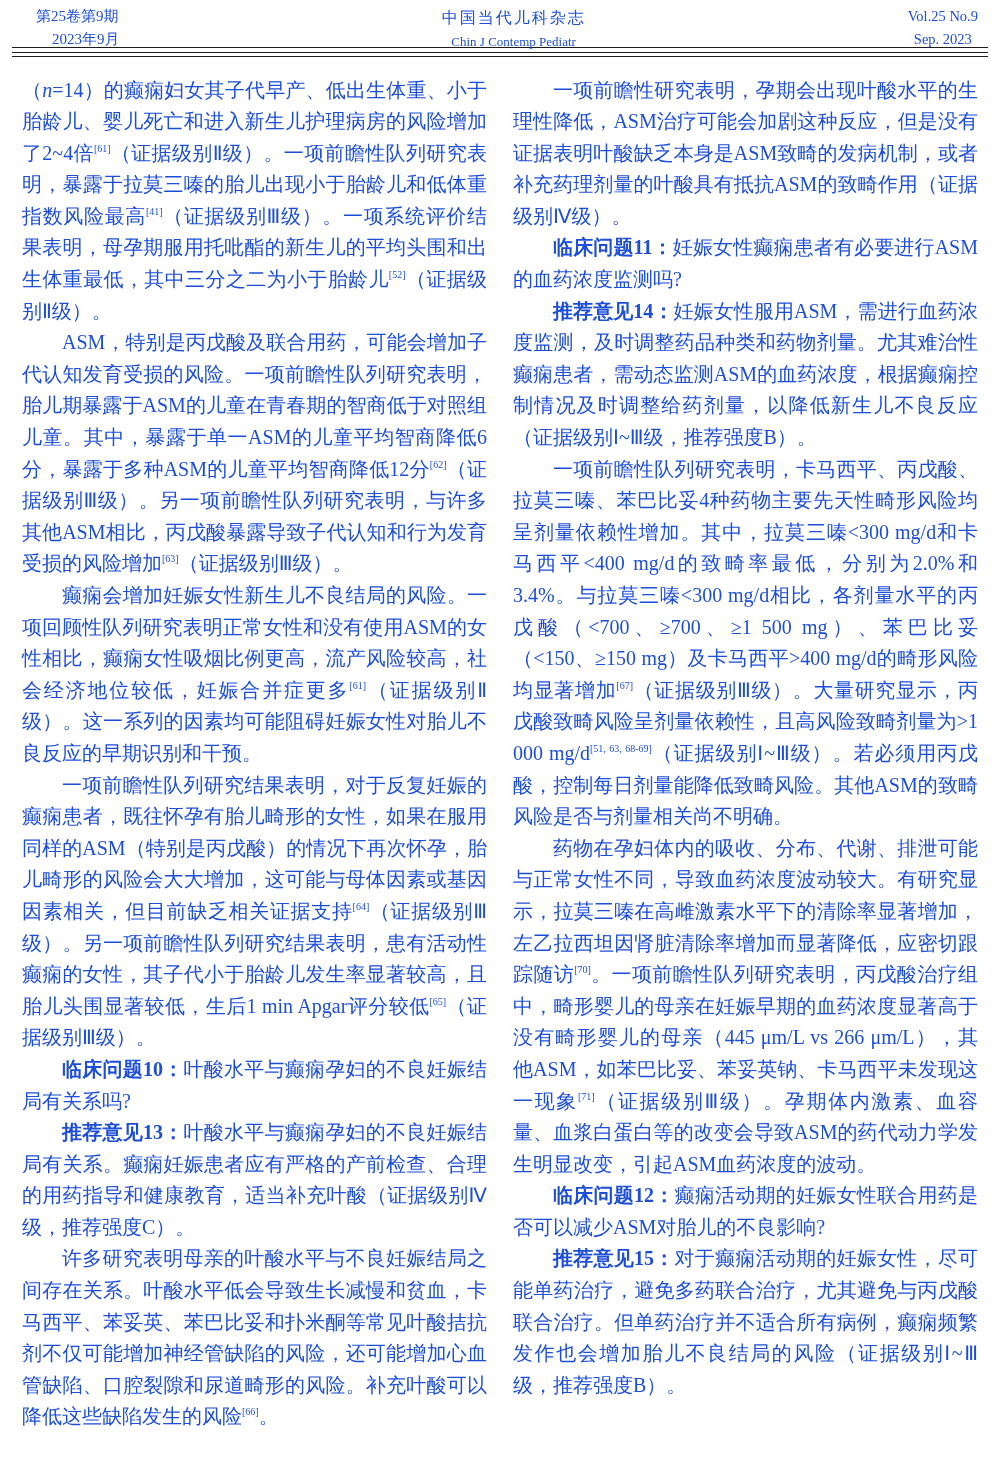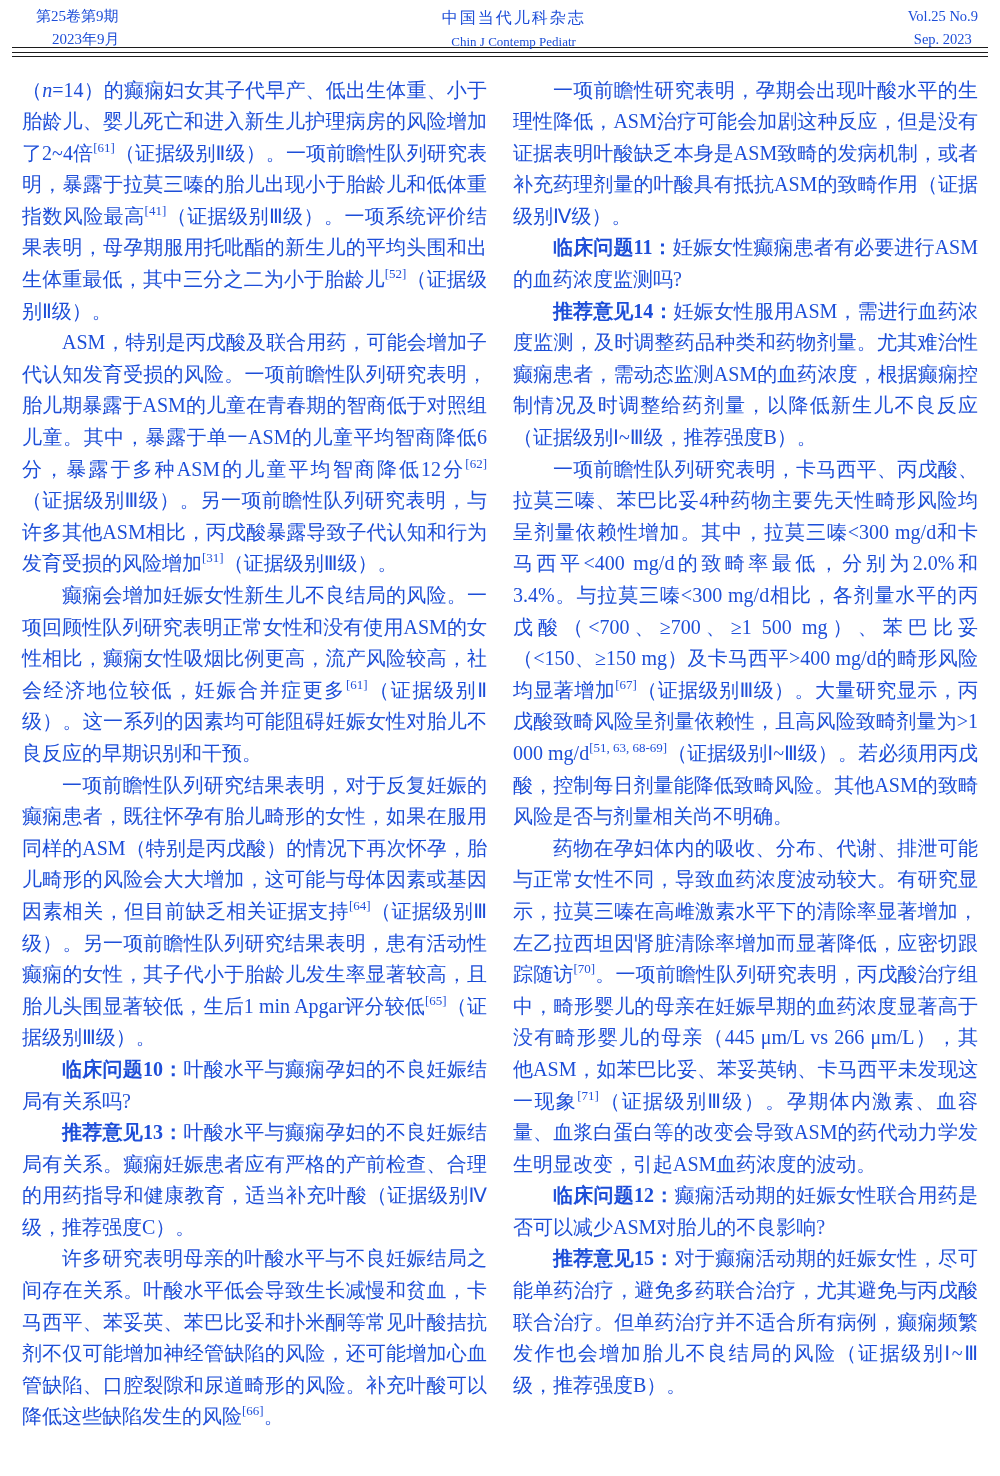--- a/index.html
+++ b/index.html
@@ -43,21 +43,21 @@
     margin: 0;
     font-size: 20px;
     line-height: 31.6px;
     text-align: justify;
     text-justify: inter-ideograph;
   }
   .col p.indent { text-indent: 2em; }
   .b { font-weight: bold; }
   .i { font-style: italic; }
   sup.ref {
-    font-size: 13px;
+    font-size: 10px;
     line-height: 0;
     vertical-align: super;
     letter-spacing: 0;
   }
 </style>
 </head>
 <body>
 
 <div class="page">
 
@@ -75,21 +75,21 @@
       <div class="l2">Sep. 2023</div>
     </div>
   </div>
 
   <div class="rule-thin"></div>
   <div class="rule-double"></div>
 
   <div class="columns">
     <div class="col" id="col-left">
         <p><span>（</span><span class="i">n</span><span>=14）的癫痫妇女其子代早产、低出生体重、小于胎龄儿、婴儿死亡和进入新生儿护理病房的风险增加了2~4倍</span><sup class="ref">[61]</sup><span>（证据级别Ⅱ级）。一项前瞻性队列研究表明，暴露于拉莫三嗪的胎儿出现小于胎龄儿和低体重指数风险最高</span><sup class="ref">[41]</sup><span>（证据级别Ⅲ级）。一项系统评价结果表明，母孕期服用托吡酯的新生儿的平均头围和出生体重最低，其中三分之二为小于胎龄儿</span><sup class="ref">[52]</sup><span>（证据级别Ⅱ级）。</span></p>
-        <p class="indent"><span>ASM，特别是丙戊酸及联合用药，可能会增加子代认知发育受损的风险。一项前瞻性队列研究表明，胎儿期暴露于ASM的儿童在青春期的智商低于对照组儿童。其中，暴露于单一ASM的儿童平均智商降低6分，暴露于多种ASM的儿童平均智商降低12分</span><sup class="ref">[62]</sup><span>（证据级别Ⅲ级）。另一项前瞻性队列研究表明，与许多其他ASM相比，丙戊酸暴露导致子代认知和行为发育受损的风险增加</span><sup class="ref">[31]</sup><span>（证据级别Ⅲ级）。</span></p>
+        <p class="indent"><span>ASM，特别是丙戊酸及联合用药，可能会增加子代认知发育受损的风险。一项前瞻性队列研究表明，胎儿期暴露于ASM的儿童在青春期的智商低于对照组儿童。其中，暴露于单一ASM的儿童平均智商降低6分，暴露于多种ASM的儿童平均智商降低12分</span><sup class="ref">[62]</sup><span>（证据级别Ⅲ级）。另一项前瞻性队列研究表明，与许多其他ASM相比，丙戊酸暴露导致子代认知和行为发育受损的风险增加</span><sup class="ref">[63]</sup><span>（证据级别Ⅲ级）。</span></p>
         <p class="indent"><span>癫痫会增加妊娠女性新生儿不良结局的风险。一项回顾性队列研究表明正常女性和没有使用ASM的女性相比，癫痫女性吸烟比例更高，流产风险较高，社会经济地位较低，妊娠合并症更多</span><sup class="ref">[61]</sup><span>（证据级别Ⅱ级）。这一系列的因素均可能阻碍妊娠女性对胎儿不良反应的早期识别和干预。</span></p>
         <p class="indent"><span>一项前瞻性队列研究结果表明，对于反复妊娠的癫痫患者，既往怀孕有胎儿畸形的女性，如果在服用同样的ASM（特别是丙戊酸）的情况下再次怀孕，胎儿畸形的风险会大大增加，这可能与母体因素或基因因素相关，但目前缺乏相关证据支持</span><sup class="ref">[64]</sup><span>（证据级别Ⅲ级）。另一项前瞻性队列研究结果表明，患有活动性癫痫的女性，其子代小于胎龄儿发生率显著较高，且胎儿头围显著较低，生后1 min Apgar评分较低</span><sup class="ref">[65]</sup><span>（证据级别Ⅲ级）。</span></p>
         <p class="indent"><span class="b">临床问题10：</span><span>叶酸水平与癫痫孕妇的不良妊娠结局有关系吗?</span></p>
         <p class="indent"><span class="b">推荐意见13：</span><span>叶酸水平与癫痫孕妇的不良妊娠结局有关系。癫痫妊娠患者应有严格的产前检查、合理的用药指导和健康教育，适当补充叶酸（证据级别Ⅳ级，推荐强度C）。</span></p>
         <p class="indent"><span>许多研究表明母亲的叶酸水平与不良妊娠结局之间存在关系。叶酸水平低会导致生长减慢和贫血，卡马西平、苯妥英、苯巴比妥和扑米酮等常见叶酸拮抗剂不仅可能增加神经管缺陷的风险，还可能增加心血管缺陷、口腔裂隙和尿道畸形的风险。补充叶酸可以降低这些缺陷发生的风险</span><sup class="ref">[66]</sup><span>。</span></p>
       </div>
     <div class="col" id="col-right">
         <p class="indent"><span>一项前瞻性研究表明，孕期会出现叶酸水平的生理性降低，ASM治疗可能会加剧这种反应，但是没有证据表明叶酸缺乏本身是ASM致畸的发病机制，或者补充药理剂量的叶酸具有抵抗ASM的致畸作用（证据级别Ⅳ级）。</span></p>
         <p class="indent"><span class="b">临床问题11：</span><span>妊娠女性癫痫患者有必要进行ASM的血药浓度监测吗?</span></p>
         <p class="indent"><span class="b">推荐意见14：</span><span>妊娠女性服用ASM，需进行血药浓度监测，及时调整药品种类和药物剂量。尤其难治性癫痫患者，需动态监测ASM的血药浓度，根据癫痫控制情况及时调整给药剂量，以降低新生儿不良反应（证据级别Ⅰ~Ⅲ级，推荐强度B）。</span></p>

